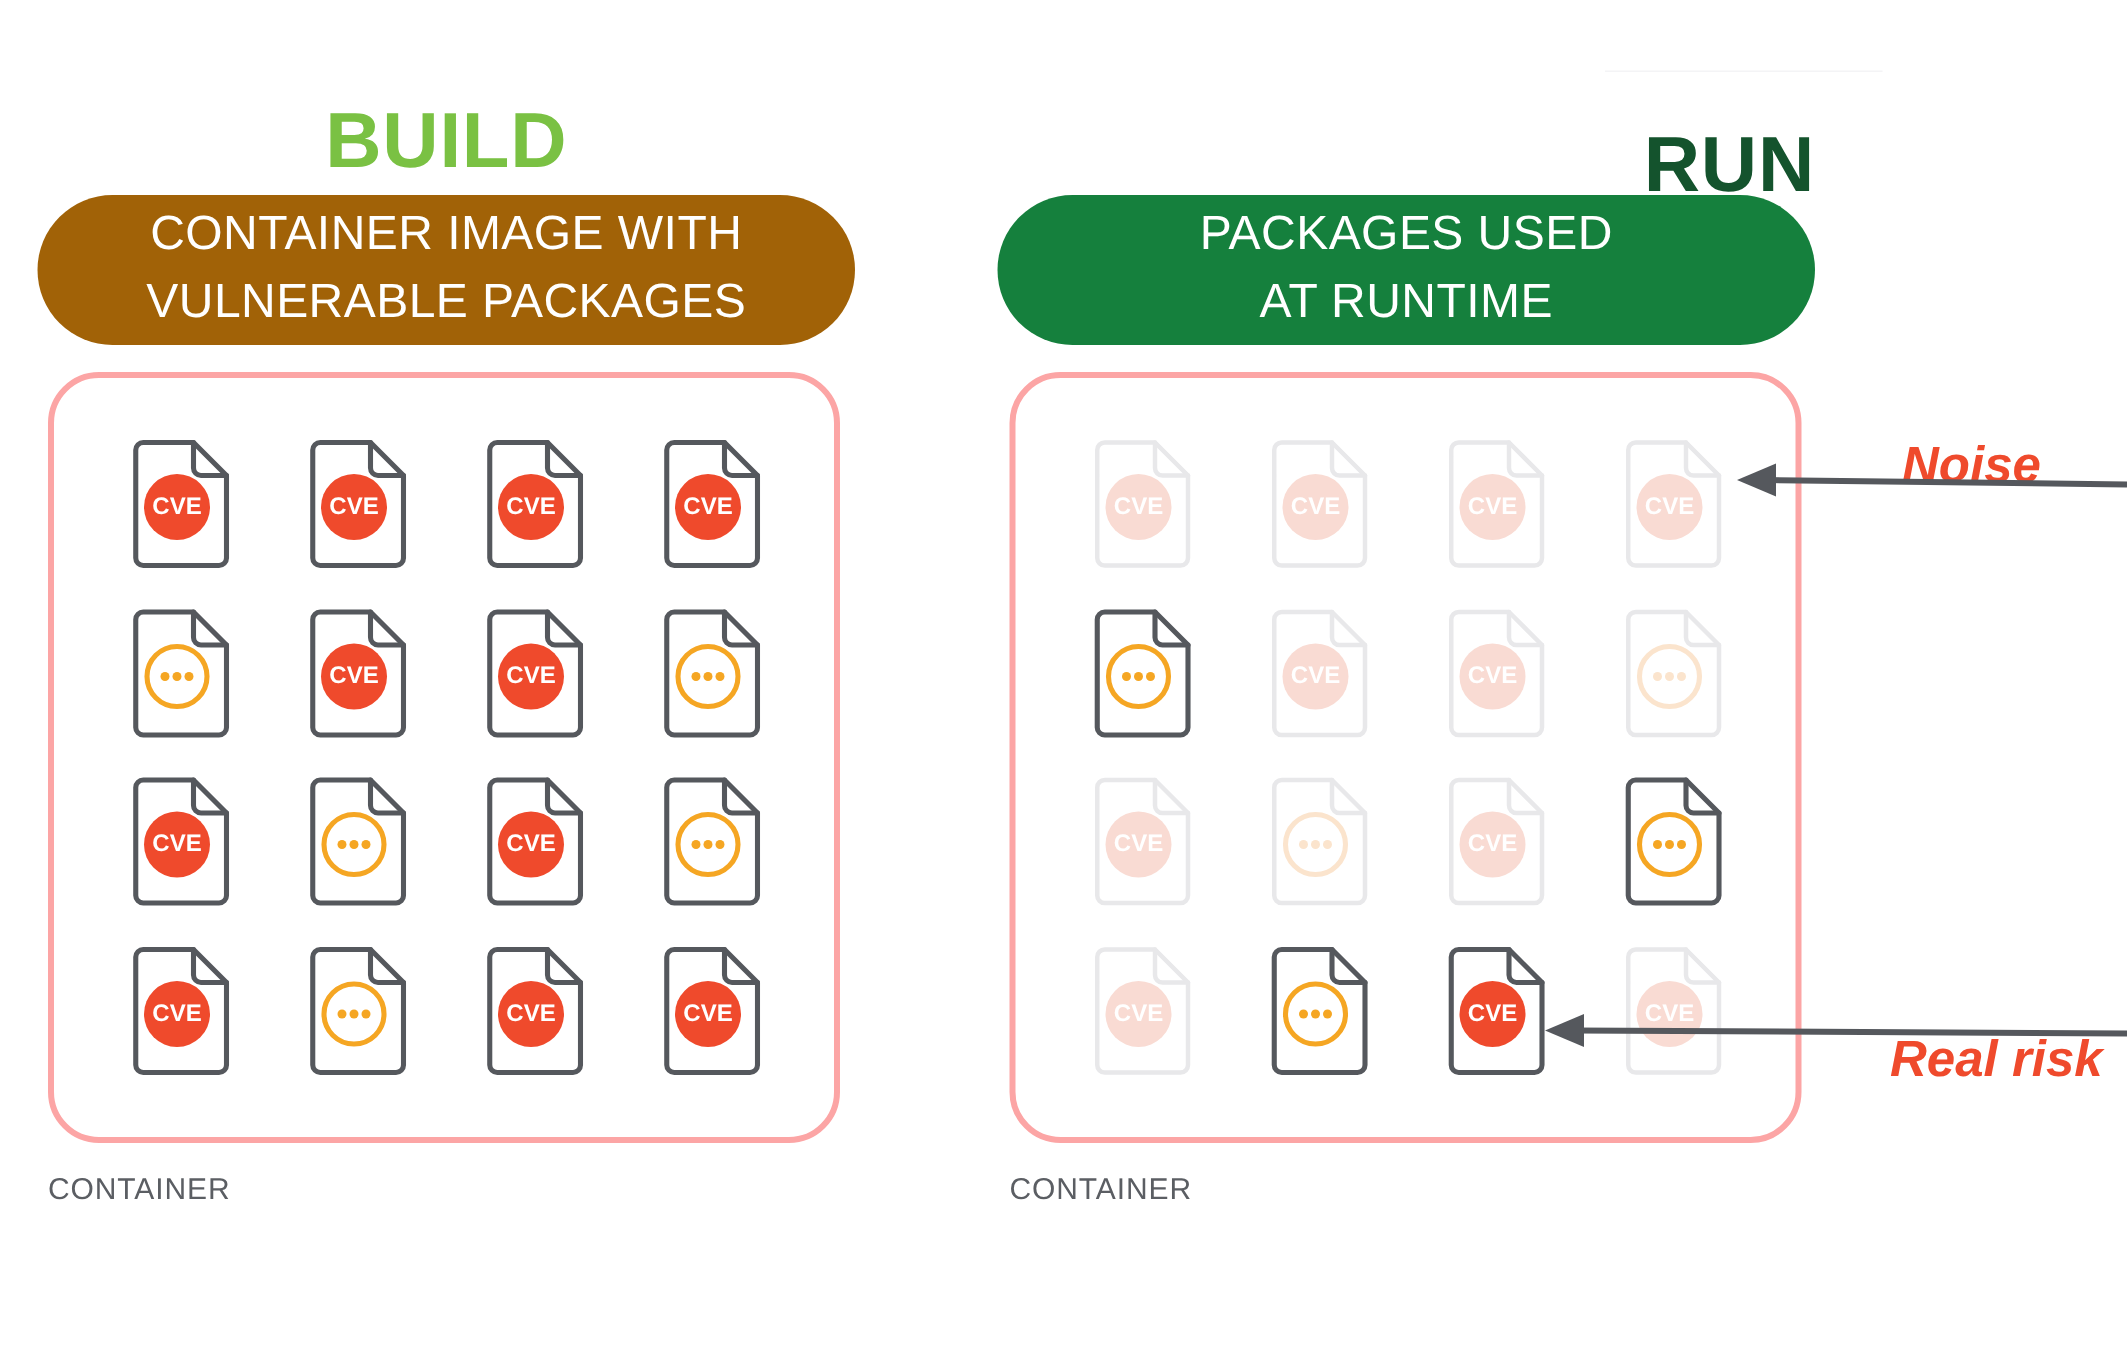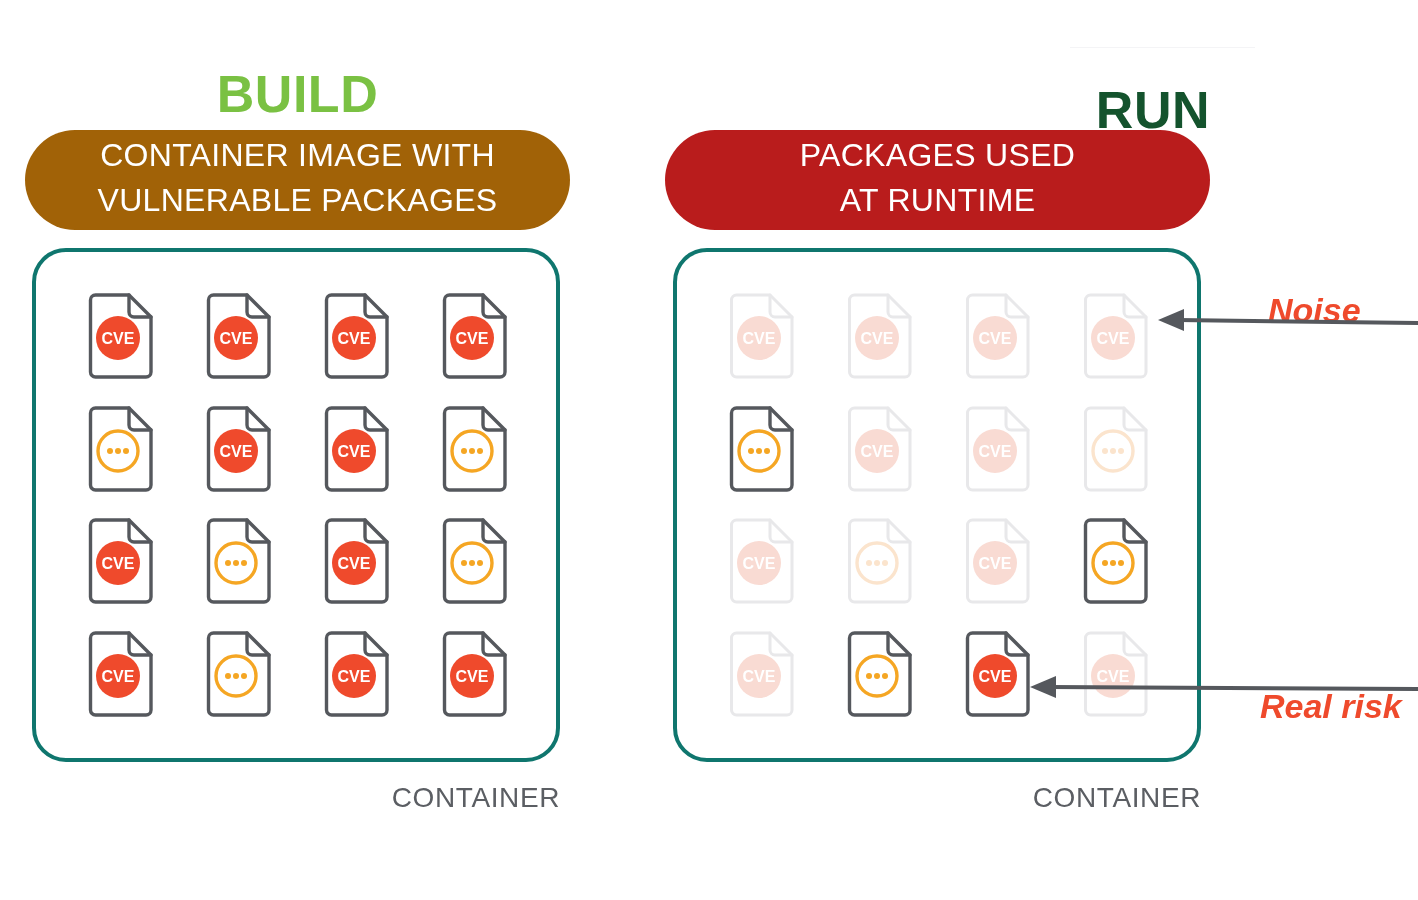--- a/index.html
+++ b/index.html
@@ -42,27 +42,27 @@
     box-sizing: border-box;
     padding: 4px 24px 8px 24px;
     white-space: pre-line;
   }
   #build-pill {
     left: 25px; top: 130px; width: 545px; height: 100px;
     background: #a16207;
   }
   #run-pill {
     left: 665px; top: 130px; width: 545px; height: 100px;
-    background: #b91c1c;
+    background: #15803d;
   }
 
   
   .container-box {
     position: absolute;
-    border: 4px solid #0f766e;
+    border: 4px solid #fca5a5;
     border-radius: 34px;
     box-sizing: border-box;
     background: #ffffff;
   }
   #build-box { left: 32px;  top: 248px; width: 528px; height: 514px; }
   #run-box   { left: 673px; top: 248px; width: 528px; height: 514px; }
 
   
   .icon-grid {
     position: absolute;
@@ -74,23 +74,23 @@
     grid-template-columns: repeat(4, 1fr);
     grid-template-rows: repeat(4, 1fr);
     justify-items: center;
     align-items: center;
   }
   .doc-icon { width: 68px; height: 86px; display: block; }
 
   
   .caption {
     position: absolute;
-    font-size: 28px;
+    font-size: 20px;
     color: #5b5e63;
-    text-align: right;
+    text-align: left;
     letter-spacing: 0.6px;
   }
   #build-caption { left: 32px;  top: 782px; width: 528px; }
   #run-caption   { left: 673px; top: 782px; width: 528px; }
 
   
   .annot-label {
     position: absolute;
     font-size: 34px;
     font-weight: bold;

